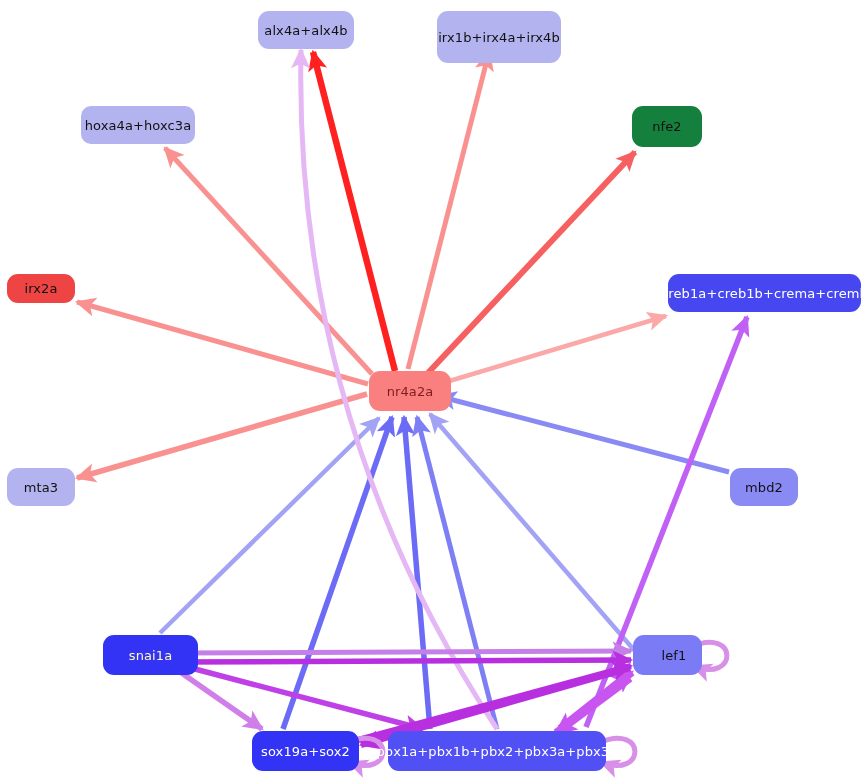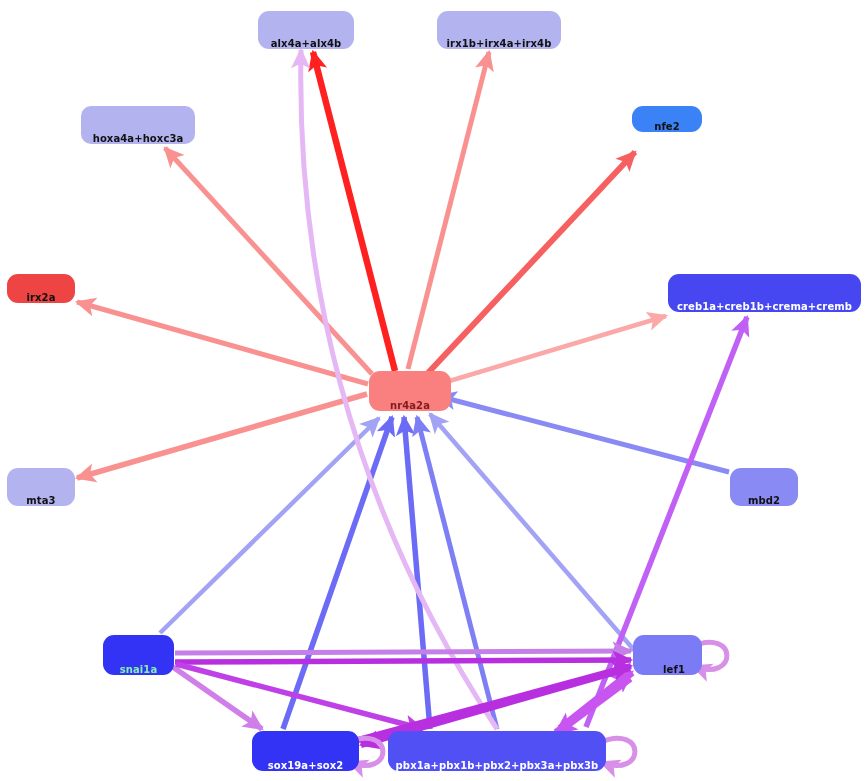--- a/index.html
+++ b/index.html
@@ -22,32 +22,31 @@
     position: absolute;
     left: 0;
     top: 0;
     width: 867px;
     height: 781px;
   }
   .node {
     position: absolute;
     box-sizing: border-box;
     display: flex;
-    align-items: flex-end;
+    align-items: center;
     justify-content: center;
     border-radius: 11px;
-    font-size: 10px;
+    font-size: 13px;
     letter-spacing: 0.1px;
     white-space: nowrap;
     text-align: center;
     line-height: 1;
     z-index: 5;
     cursor: pointer;
     user-select: none;
-    font-weight: bold;
   }
 </style>
 </head>
 <body>
 
 <div id="graph-canvas">
 
   <svg id="edge-layer" viewBox="0 0 867 781" xmlns="http://www.w3.org/2000/svg">
     <defs id="arrow-defs">
         <marker id="ah-FF2020-65" viewBox="0 0 10 10" refX="8.4" refY="5" markerWidth="3.3846153846153846" markerHeight="3.3846153846153846" orient="auto-start-reverse" markerUnits="strokeWidth">
@@ -143,45 +142,45 @@
              C 646.5 722.5,
                646.5 779.5,
                601 762.25" stroke="#D78FE8" stroke-width="5" fill="none" stroke-linecap="butt" marker-end="url(#ah-D78FE8-50)"></path>
       </g>
   </svg>
 
   <div id="nodes-layer">
       <div class="node" style="left: 258px; top: 11px; width: 96px; height: 38px; background: rgb(179, 179, 240); color: rgb(17, 17, 17);">
         <span>alx4a+alx4b</span>
       </div>
-      <div class="node" style="left: 437px; top: 11px; width: 124px; height: 38px; background: rgb(179, 179, 240); color: rgb(17, 17, 17);">
+      <div class="node" style="left: 437px; top: 11px; width: 124px; height: 52px; background: rgb(179, 179, 240); color: rgb(17, 17, 17);">
         <span>irx1b+irx4a+irx4b</span>
       </div>
       <div class="node" style="left: 81px; top: 106px; width: 114px; height: 38px; background: rgb(179, 179, 240); color: rgb(17, 17, 17); border-radius: 10px;">
         <span>hoxa4a+hoxc3a</span>
       </div>
-      <div class="node" style="left: 632px; top: 106px; width: 70px; height: 26px; background: #3b82f6; color: rgb(17, 17, 17);">
+      <div class="node" style="left: 632px; top: 106px; width: 70px; height: 41px; background: #15803d; color: rgb(17, 17, 17);">
         <span>nfe2</span>
       </div>
       <div class="node" style="left: 7px; top: 274px; width: 68px; height: 29px; background: #ef4444; color: rgb(17, 17, 17);">
         <span>irx2a</span>
       </div>
       <div class="node" style="left: 668px; top: 274px; width: 193px; height: 38px; background: rgb(71, 71, 242); color: rgb(255, 255, 255);">
         <span>creb1a+creb1b+crema+cremb</span>
       </div>
       <div class="node" style="left: 369px; top: 371px; width: 82px; height: 40px; background: rgb(250, 128, 128); color: #7f1d1d;">
         <span>nr4a2a</span>
       </div>
       <div class="node" style="left: 7px; top: 468px; width: 68px; height: 38px; background: rgb(179, 179, 240); color: rgb(17, 17, 17);">
         <span>mta3</span>
       </div>
       <div class="node" style="left: 730px; top: 468px; width: 68px; height: 38px; background: rgb(138, 138, 245); color: rgb(17, 17, 17);">
         <span>mbd2</span>
       </div>
-      <div class="node" style="left: 103px; top: 635px; width: 71px; height: 40px; background: rgb(51, 51, 245); color: #86efac;">
+      <div class="node" style="left: 103px; top: 635px; width: 95px; height: 40px; background: rgb(51, 51, 245); color: #fef9c3;">
         <span>snai1a</span>
       </div>
       <div class="node" style="left: 633px; top: 635px; width: 69px; height: 40px; background: rgb(123, 123, 245); color: rgb(17, 17, 17); padding-left: 13px;">
         <span>lef1</span>
       </div>
       <div class="node" style="left: 252px; top: 731px; width: 107px; height: 40px; background: rgb(51, 51, 245); color: rgb(255, 255, 255);">
         <span>sox19a+sox2</span>
       </div>
       <div class="node" style="left: 388px; top: 731px; width: 218px; height: 40px; background: rgb(80, 80, 245); color: rgb(255, 255, 255);">
         <span>pbx1a+pbx1b+pbx2+pbx3a+pbx3b</span>

